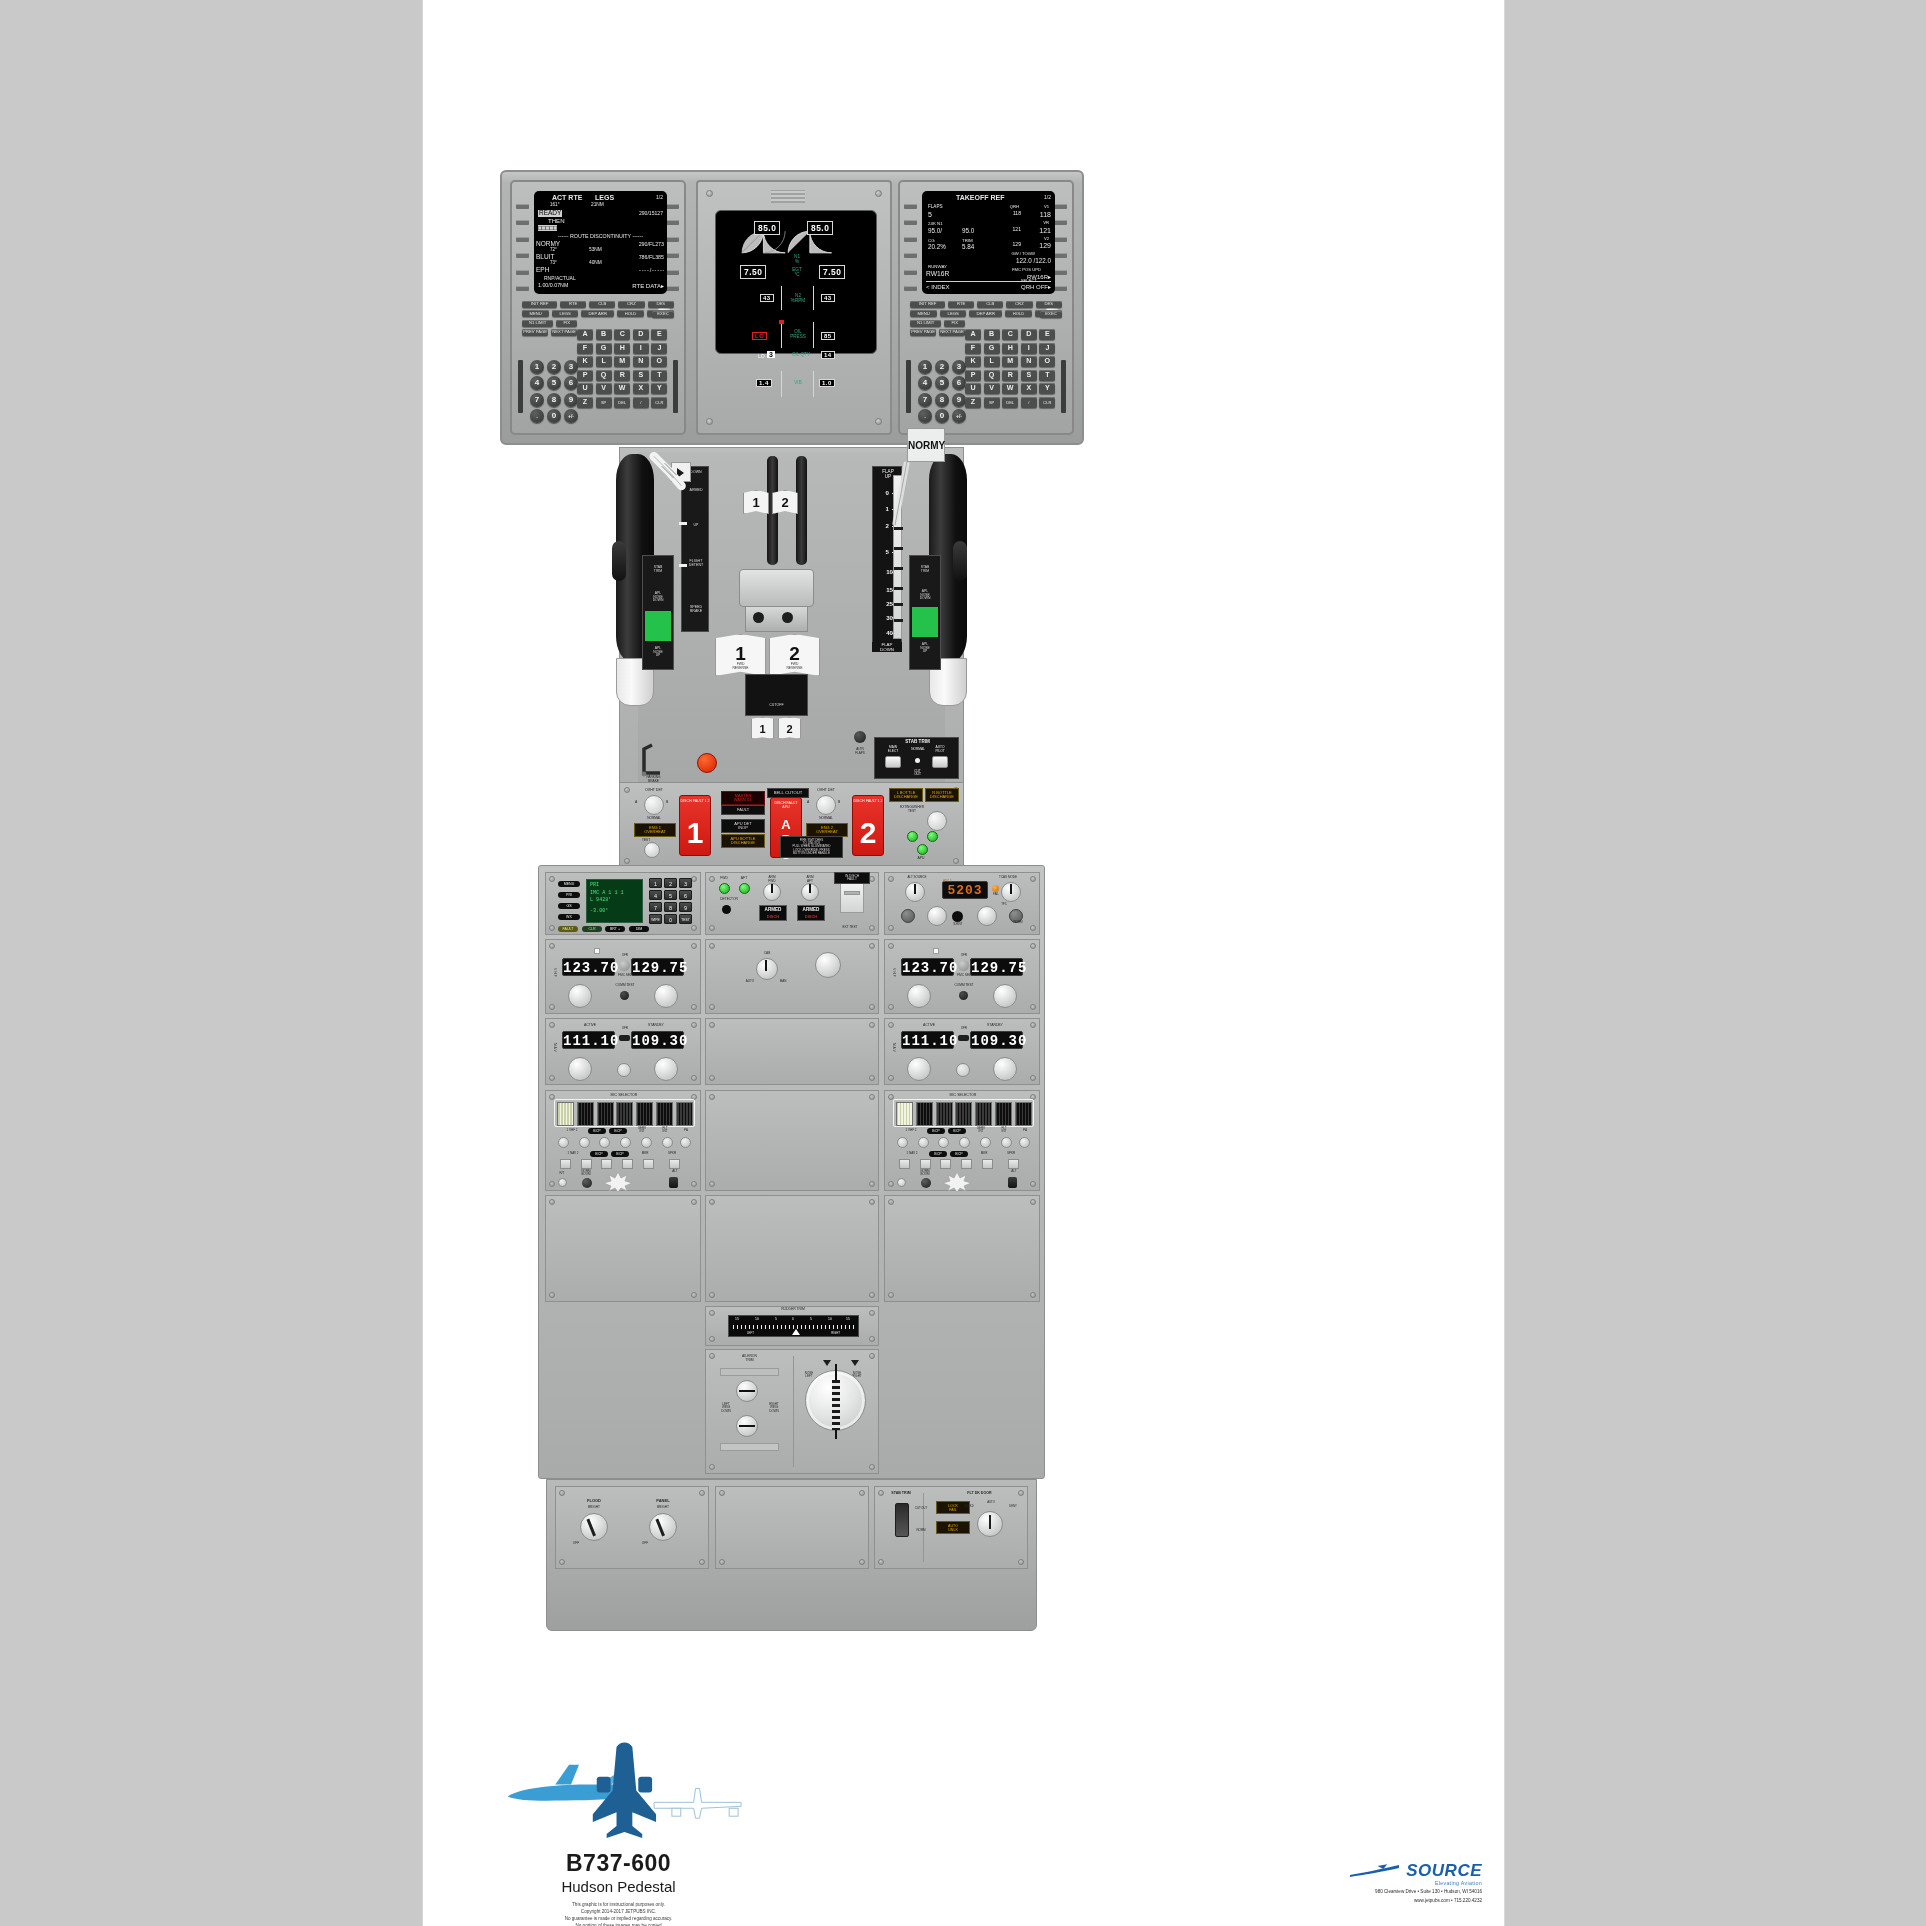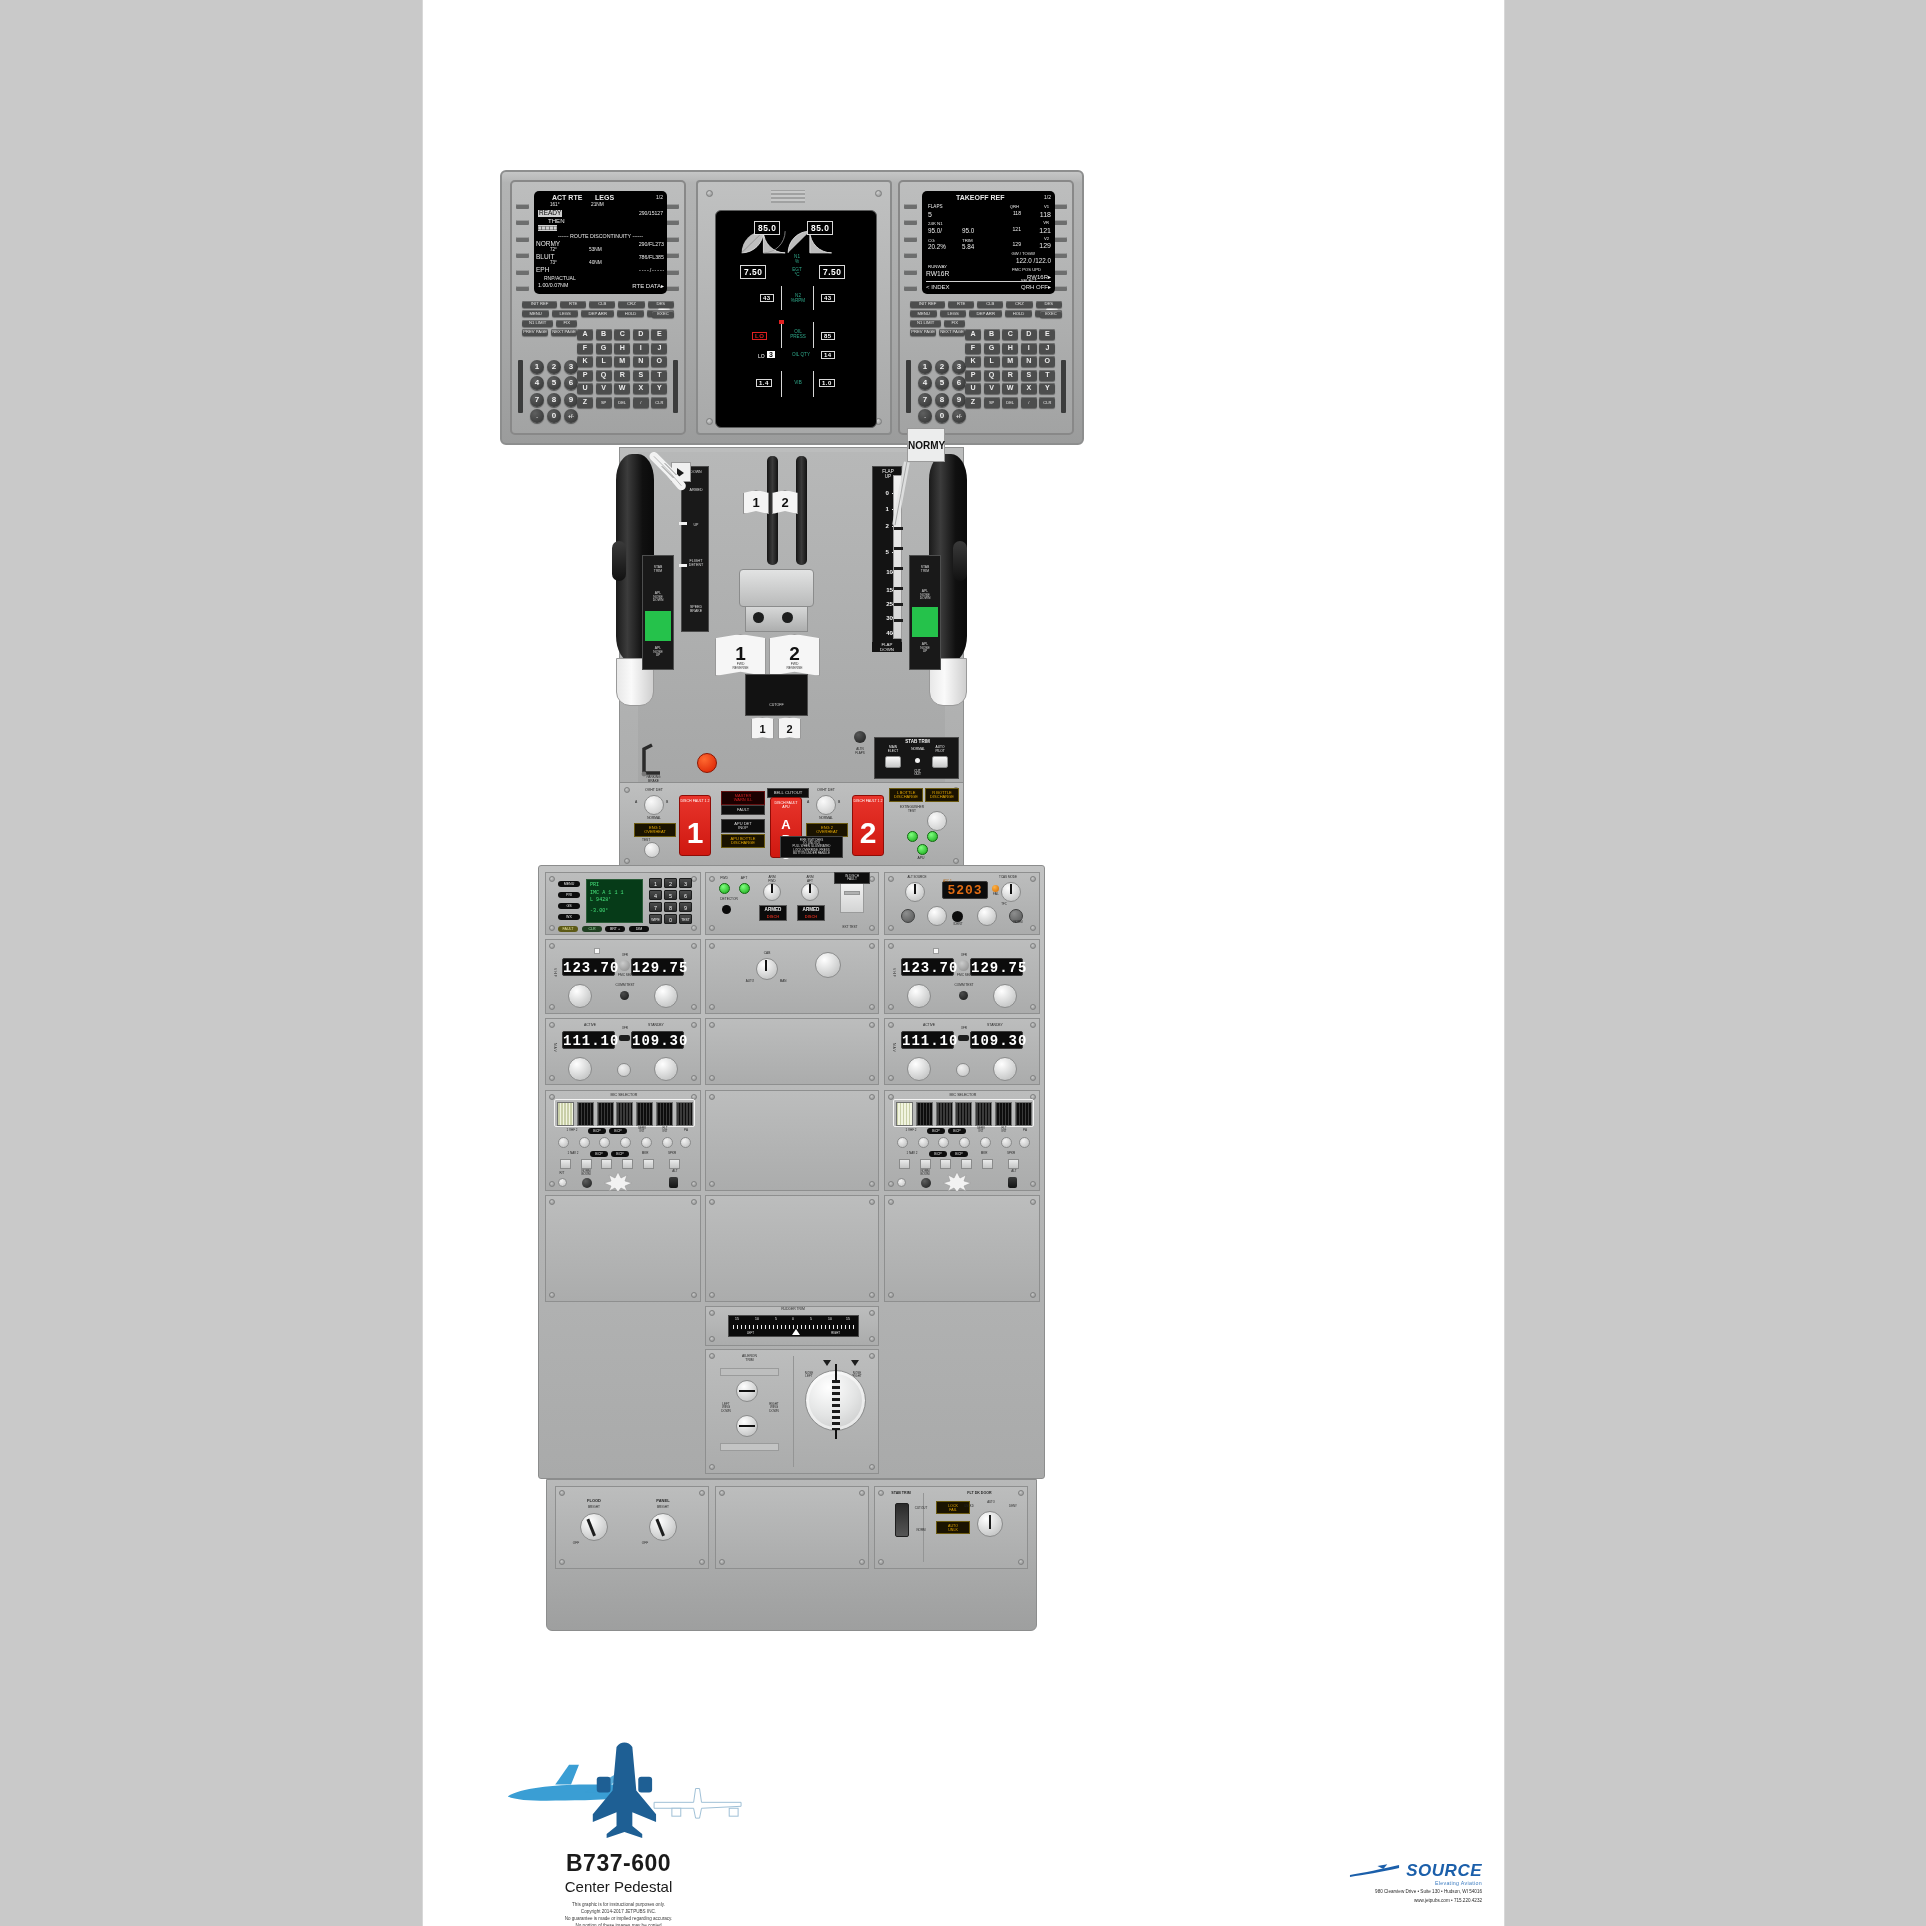--- a/index.html
+++ b/index.html
@@ -70,21 +70,21 @@
   .cdu-side-strip { position:absolute; width:5px; height:53px; background:#3b3c3c;
      border-radius:1px; top:178px; }
   .cdu-exec { position:absolute; right:14px; top:123px; width:12px; height:12px;
      border-radius:50%; background:radial-gradient(circle at 35% 30%,#fff,#ccc); }
   #cdu-center {
     position: absolute; left: 194px; top: 8px; width: 196px; height: 255px;
     background: linear-gradient(180deg,#c0c1c1,#a8a9a9);
     border: 2px solid #8a8b8b; border-radius: 4px;
   }
   #eicas {
-    position: absolute; left: 17px; top: 28px; width: 162px; height: 218px;
+    position: absolute; left: 17px; top: 28px; width: 162px; height: 144px;
     background: #000; border-radius: 6px; border: 1px solid #5a5b5b;
   }
   .eicas-box {
     position:absolute; border:1px solid #d9d9d9; color:#fff;
     font-size:8.4px; font-weight:bold; text-align:center;
     padding:1px 3px; background:#000; letter-spacing:0.5px;
   }
   .eicas-box.sm { font-size:6px; padding:0 2px; }
   .eicas-lbl { position:absolute; color:#2fa88a; font-size:4.6px; text-align:center; line-height:1.05; }
   .eicas-tape { position:absolute; width:1.3px; background:#d6d6d6; }
@@ -1351,21 +1351,21 @@
         <rect x="150" y="46" width="14" height="16" rx="3"></rect>
       </g>
 
       <g fill="#ffffff" stroke="#9fbfd6" stroke-width="1">
         <path d="M180 72 L220 72 L222 58 L226 58 L228 72 L268 72 L268 76 L228 78 L226 88 L222 88 L220 78 L180 78 Z" transform="translate(-14,0)"></path>
         <rect x="184" y="78" width="9" height="8"></rect>
         <rect x="242" y="78" width="9" height="8"></rect>
       </g>
     </svg>
     <div id="brand-title">B737-600</div>
-    <div id="brand-sub">Center Pedestal</div>
+    <div id="brand-sub">Hudson Pedestal</div>
     <div id="legal">
       <div>This graphic is for instructional purposes only.</div>
       <div>Copyright 2014-2017 JETPUBS INC.</div>
       <div>No guarantee is made or implied regarding accuracy.</div>
       <div>No portion of these images may be copied</div>
 
     </div>
   </div>
 
   <div id="jetpubs">

